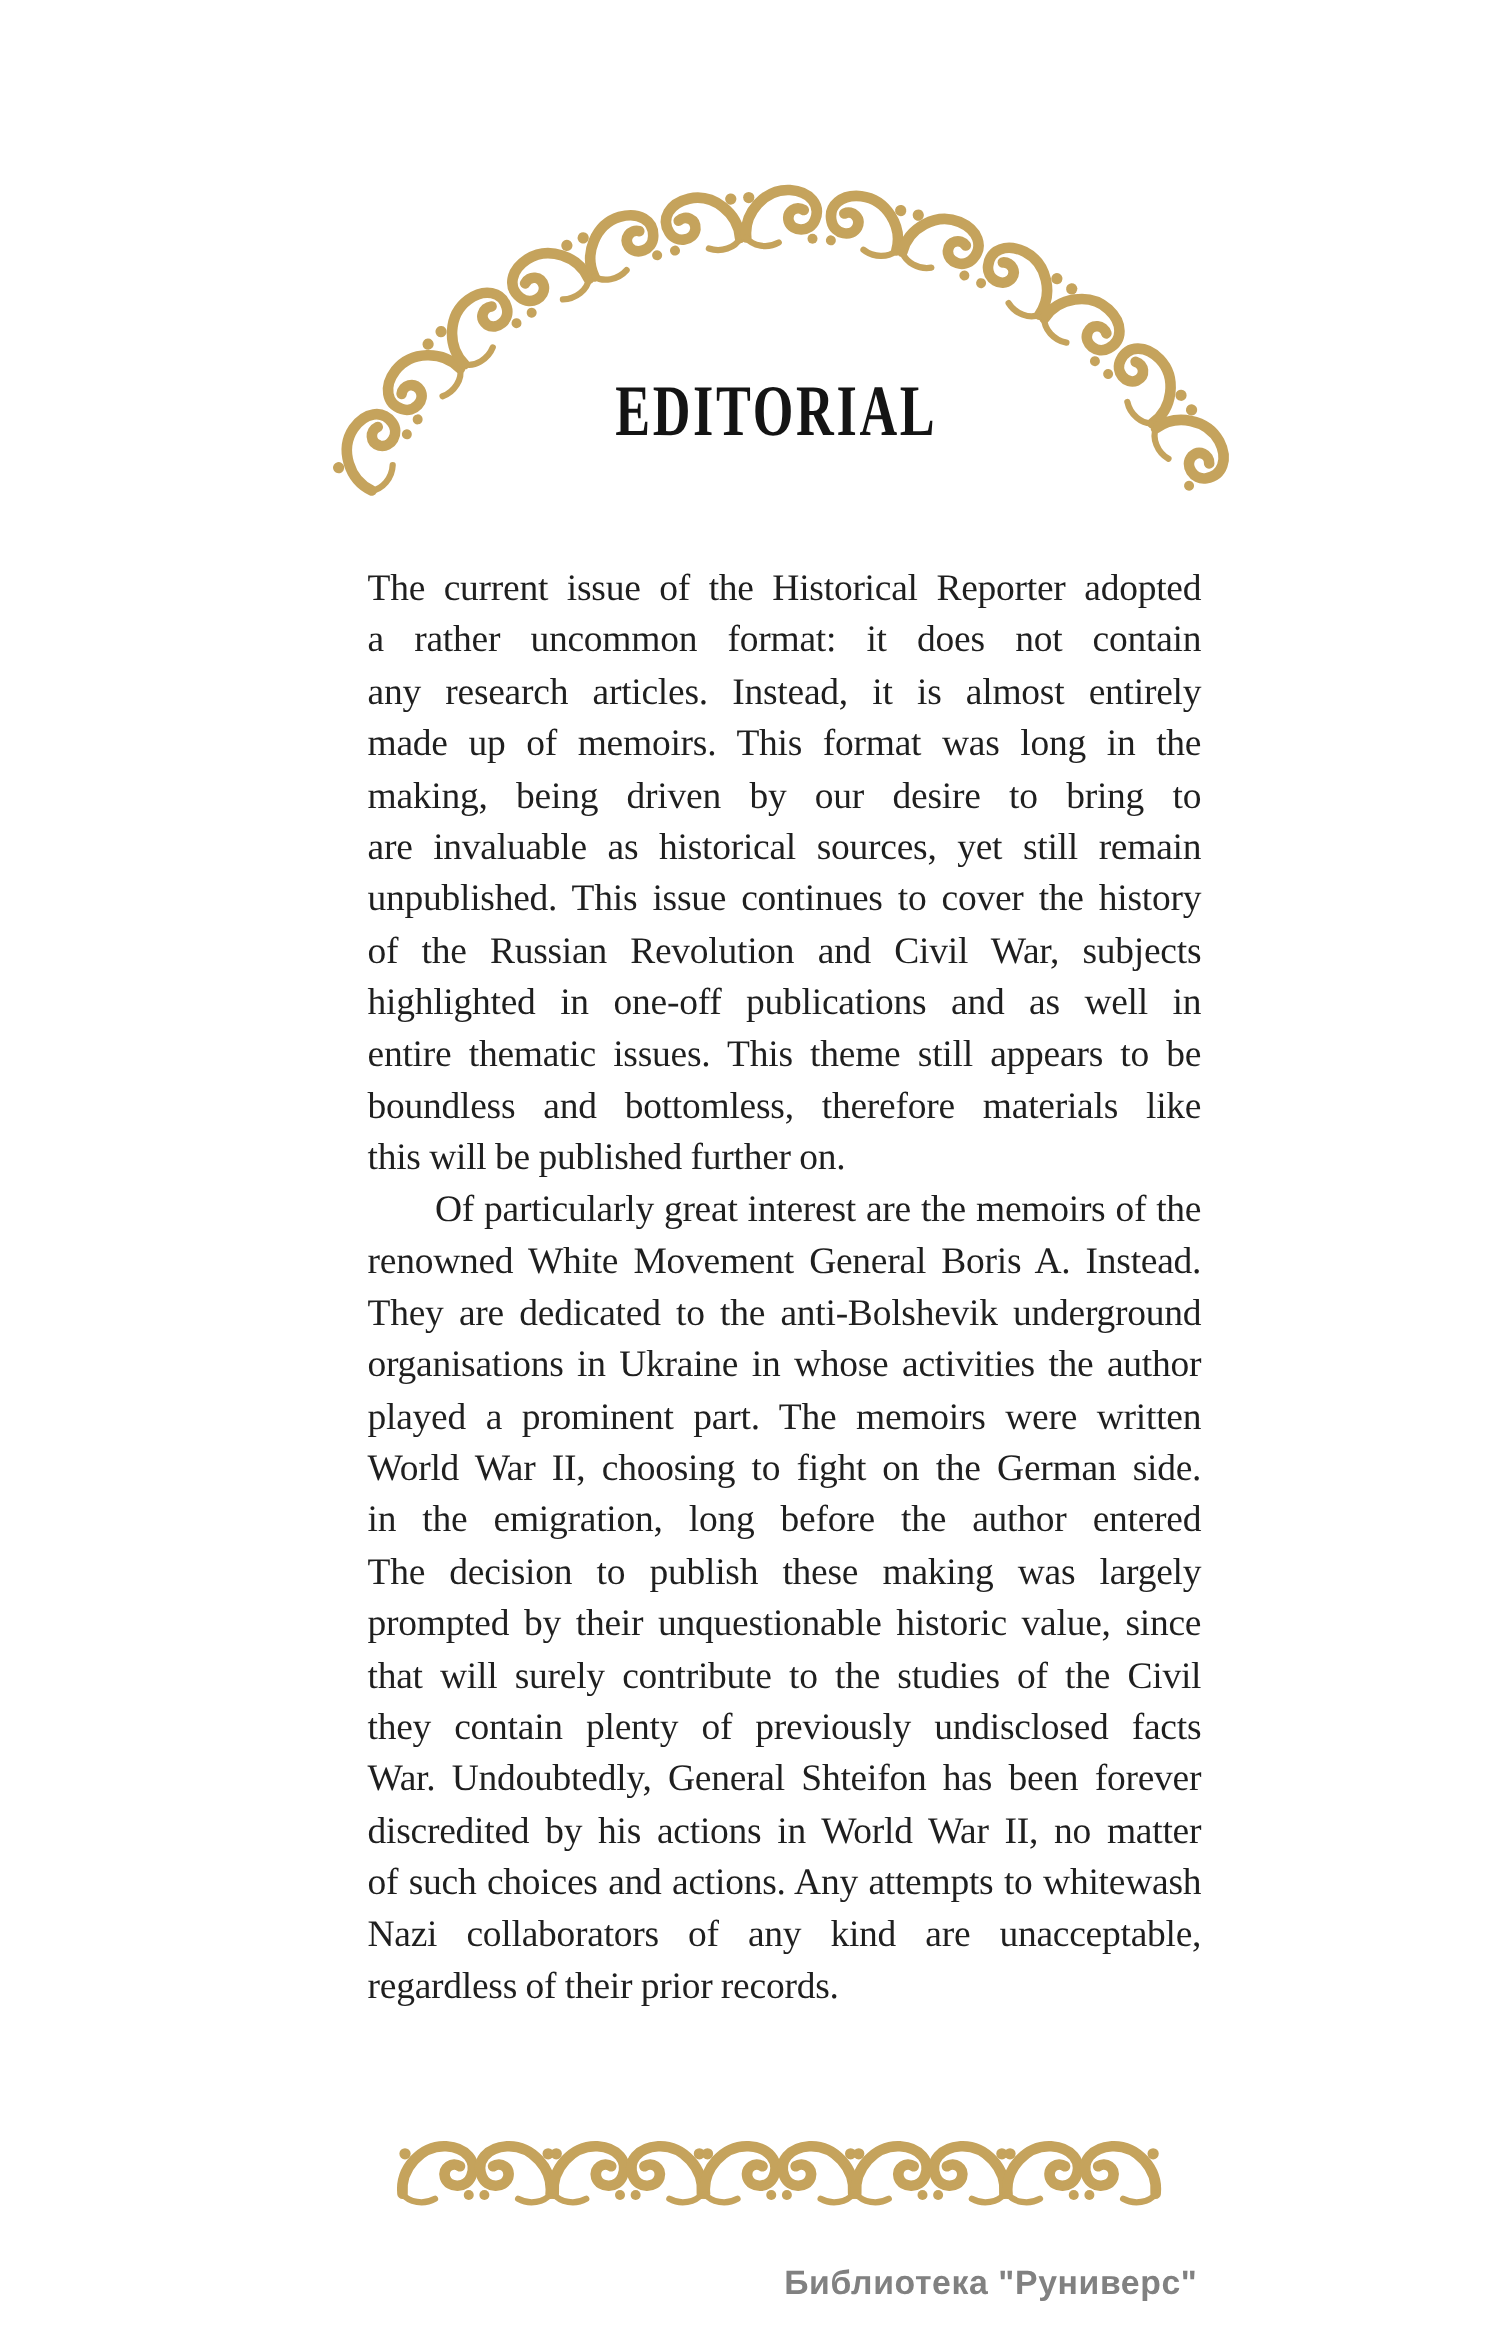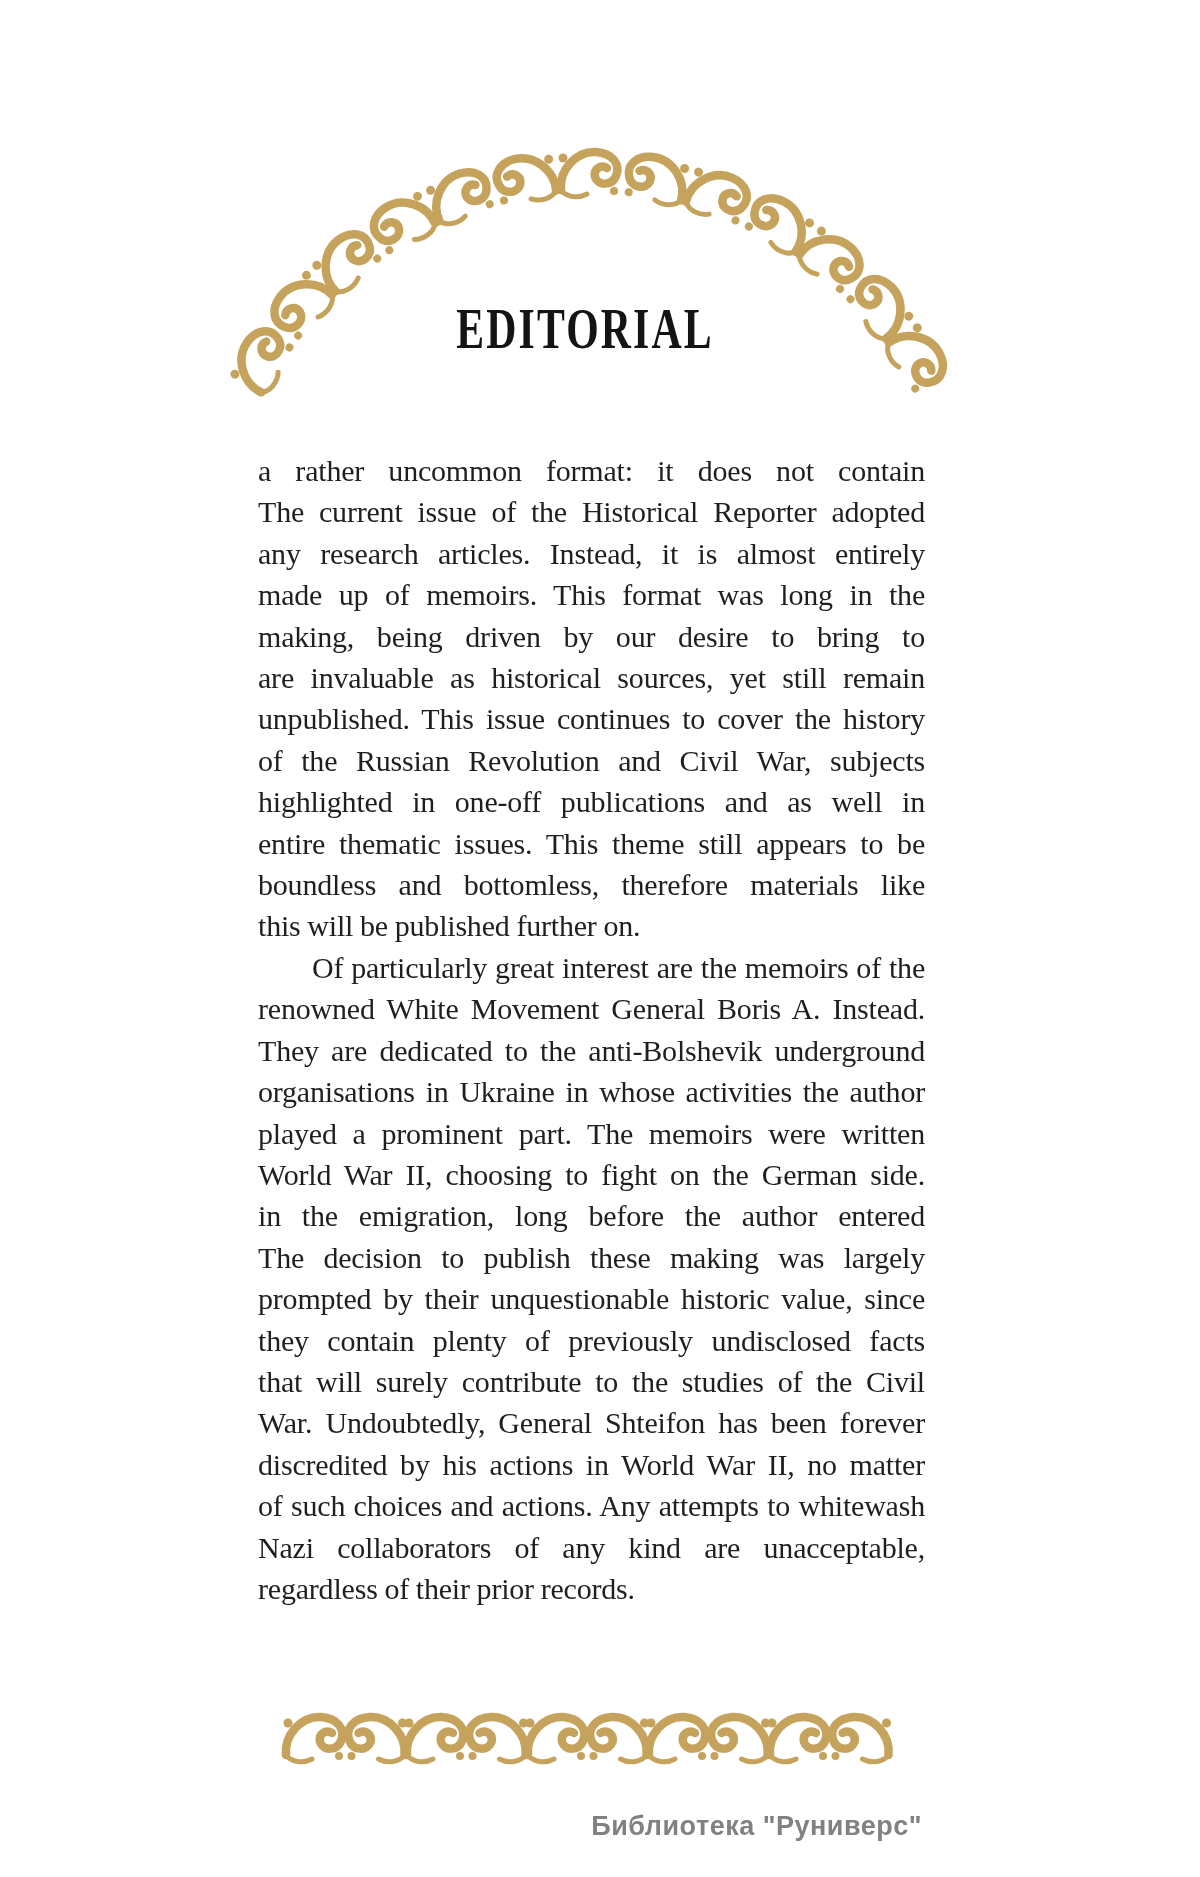--- a/index.html
+++ b/index.html
@@ -5,20 +5,21 @@
   :root{
     --gold:#C5A35C;
     --text:#1F1F1F;
     --title:#141414;
     --wm:#818181;
   }
   html,body{margin:0;padding:0;background:#ffffff;}
   .page{
     position:relative;width:1074px;height:1877px;background:#ffffff;overflow:hidden;
     font-family:"Liberation Serif", serif;
+    margin-left:36px;
   }
   svg.ornament{position:absolute;left:0;pointer-events:none;}
   #top-ornament{top:0;}
   #bottom-ornament{top:1700px;}
   #scroll-motif path{stroke:var(--gold);fill:none;stroke-linecap:round;}
   #scroll-motif circle{fill:var(--gold);}
   .title-wrap{position:absolute;left:585px;top:299px;transform:translateX(-50%);}
   .title{
     display:inline-block;transform:scaleX(0.72);transform-origin:center;
     font-weight:bold;font-size:58px;line-height:60px;letter-spacing:3px;
@@ -68,22 +69,22 @@
       <use href="#scroll-motif" transform="translate(862.4 320.6) rotate(49.2) scale(-1 1)"></use>
       <use href="#scroll-motif" transform="translate(898.6 370.6) rotate(59.0)"></use>
     </svg>
 
   <div class="title-wrap">
     <h1 class="title" style="margin:0">EDITORIAL</h1>
   </div>
 
   <div class="body-text">
       <div>
+        <div class="line">The current issue of the Historical Reporter adopted</div>
         <div class="line">a rather uncommon format: it does not contain</div>
-        <div class="line">The current issue of the Historical Reporter adopted</div>
         <div class="line">any research articles. Instead, it is almost entirely</div>
         <div class="line">made up of memoirs. This format was long in the</div>
         <div class="line">making, being driven by our desire to bring to</div>
         <div class="line">are invaluable as historical sources, yet still remain</div>
         <div class="line">unpublished. This issue continues to cover the history</div>
         <div class="line">of the Russian Revolution and Civil War, subjects</div>
         <div class="line">highlighted in one-off publications and as well in</div>
         <div class="line">entire thematic issues. This theme still appears to be</div>
         <div class="line">boundless and bottomless, therefore materials like</div>
         <div class="line last">this will be published further on.</div>
@@ -91,22 +92,22 @@
       <div>
         <div class="line indent">Of particularly great interest are the memoirs of the</div>
         <div class="line">renowned White Movement General Boris A. Instead.</div>
         <div class="line">They are dedicated to the anti-Bolshevik underground</div>
         <div class="line">organisations in Ukraine in whose activities the author</div>
         <div class="line">played a prominent part. The memoirs were written</div>
         <div class="line">World War II, choosing to fight on the German side.</div>
         <div class="line">in the emigration, long before the author entered</div>
         <div class="line">The decision to publish these making was largely</div>
         <div class="line">prompted by their unquestionable historic value, since</div>
+        <div class="line">that will surely contribute to the studies of the Civil</div>
         <div class="line">they contain plenty of previously undisclosed facts</div>
-        <div class="line">that will surely contribute to the studies of the Civil</div>
         <div class="line">War. Undoubtedly, General Shteifon has been forever</div>
         <div class="line">discredited by his actions in World War II, no matter</div>
         <div class="line">of such choices and actions. Any attempts to whitewash</div>
         <div class="line">Nazi collaborators of any kind are unacceptable,</div>
         <div class="line last">regardless of their prior records.</div>
       </div>
     </div>
 
   <svg id="bottom-ornament" class="ornament" width="1200" height="90" viewBox="0 0 1200 90" aria-hidden="true">
       <use href="#scroll-motif" transform="translate(315.0 61.0) rotate(0.0)"></use>

